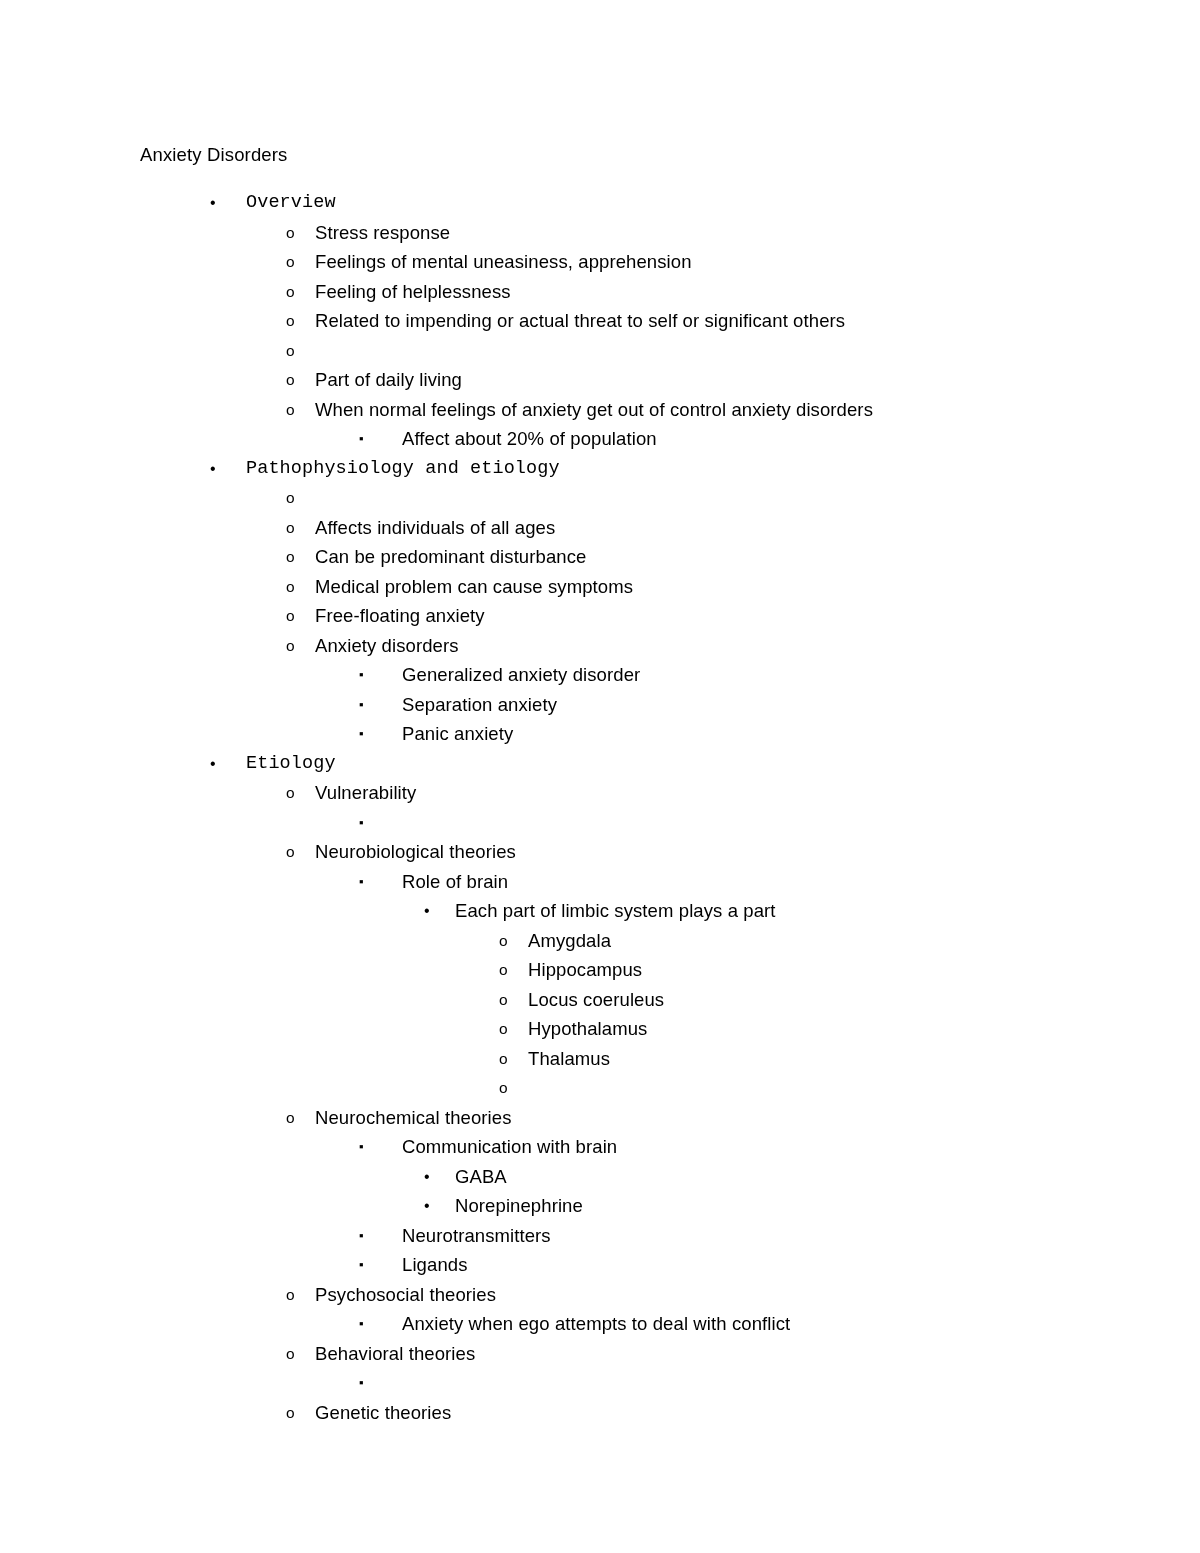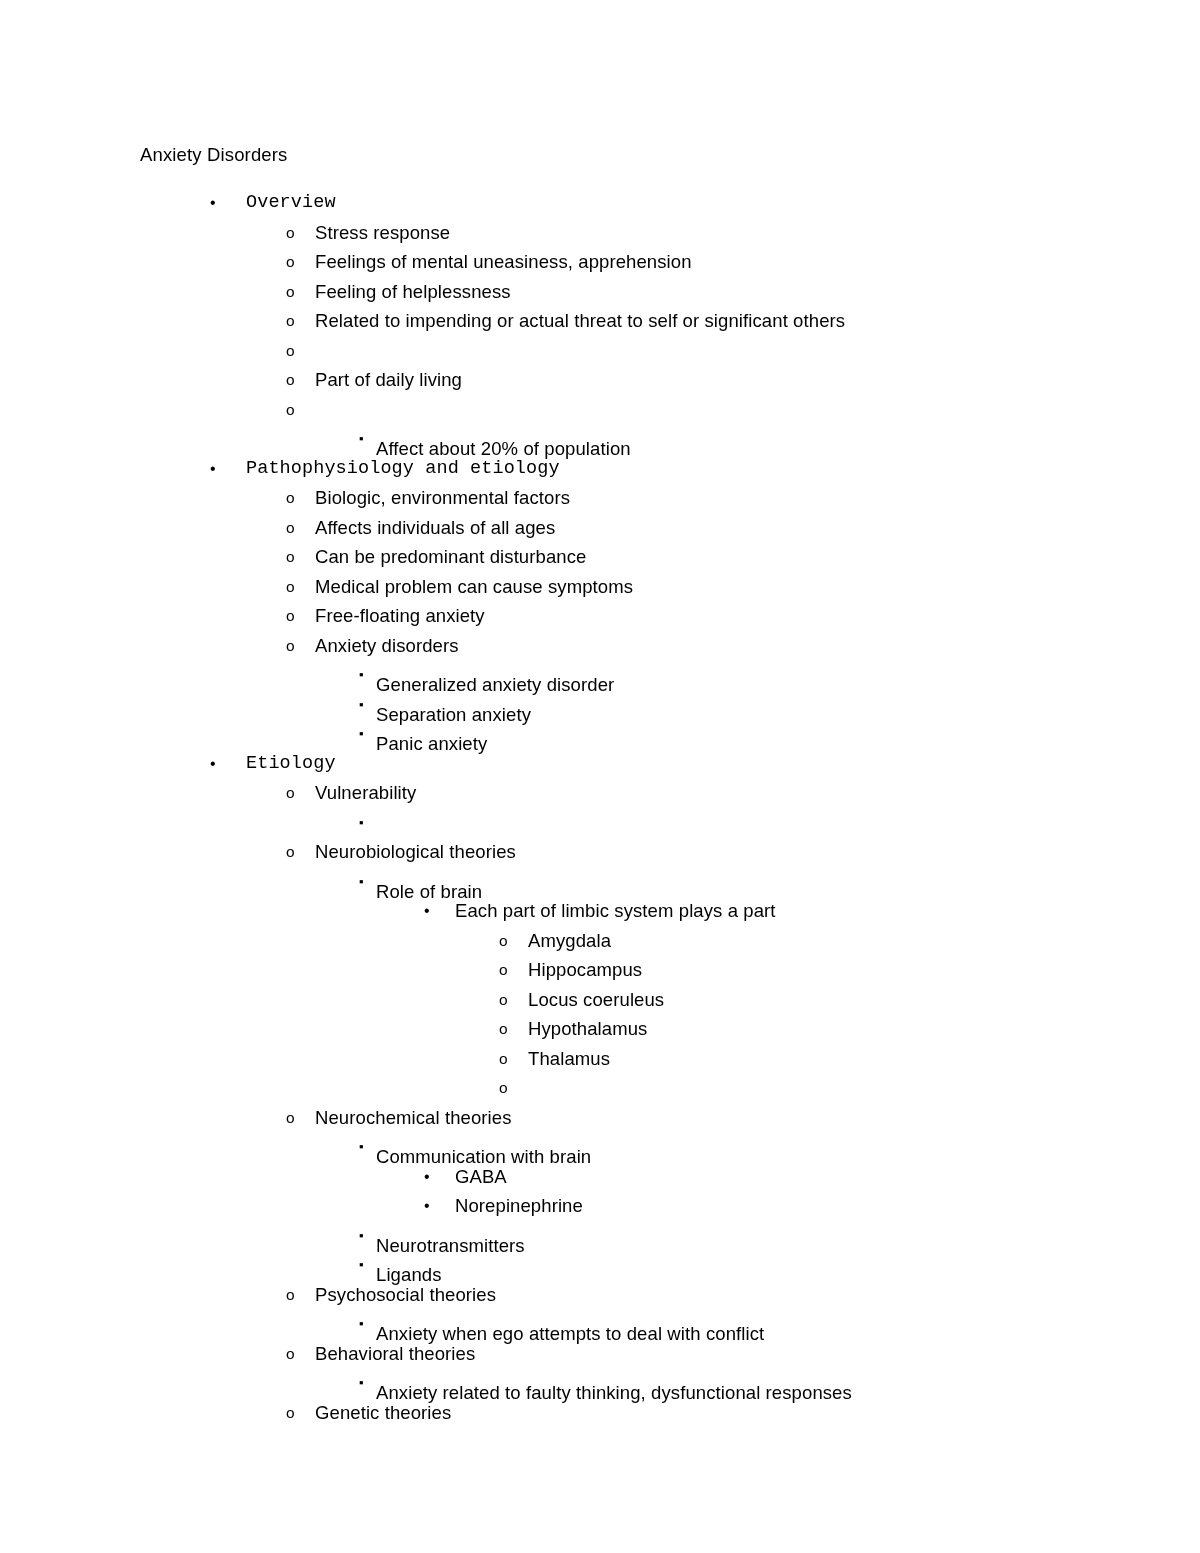--- a/index.html
+++ b/index.html
@@ -72,21 +72,21 @@
     font-size: 15.5px;
   }
   .lvl2 > .txt { left: 315px; }
 
   
   .lvl3 > .marker {
     left: 359px;
     width: 16px;
     font-size: 13px;
   }
-  .lvl3 > .txt { left: 376px; margin-top: 10px; }
+  .lvl3 > .txt { left: 402px; }
 
   
   .lvl4 > .marker {
     left: 424px;
     width: 16px;
     font-size: 16px;
   }
   .lvl4 > .txt { left: 455px; }
 
   
@@ -129,32 +129,32 @@
       </div>
       <div class="li lvl2">
         <span class="marker">o</span>
       </div>
       <div class="li lvl2">
         <span class="marker">o</span>
         <span class="txt">Part of daily living</span>
       </div>
       <div class="li lvl2">
         <span class="marker">o</span>
+        <span class="txt">When normal feelings of anxiety get out of control anxiety disorders</span>
       </div>
       <div class="li lvl3">
         <span class="marker">▪</span>
         <span class="txt">Affect about 20% of population</span>
       </div>
       <div class="li lvl1">
         <span class="marker">•</span>
         <span class="txt">Pathophysiology and etiology</span>
       </div>
       <div class="li lvl2">
         <span class="marker">o</span>
-        <span class="txt">Biologic, environmental factors</span>
       </div>
       <div class="li lvl2">
         <span class="marker">o</span>
         <span class="txt">Affects individuals of all ages</span>
       </div>
       <div class="li lvl2">
         <span class="marker">o</span>
         <span class="txt">Can be predominant disturbance</span>
       </div>
       <div class="li lvl2">
@@ -259,21 +259,20 @@
       <div class="li lvl3">
         <span class="marker">▪</span>
         <span class="txt">Anxiety when ego attempts to deal with conflict</span>
       </div>
       <div class="li lvl2">
         <span class="marker">o</span>
         <span class="txt">Behavioral theories</span>
       </div>
       <div class="li lvl3">
         <span class="marker">▪</span>
-        <span class="txt">Anxiety related to faulty thinking, dysfunctional responses</span>
       </div>
       <div class="li lvl2">
         <span class="marker">o</span>
         <span class="txt">Genetic theories</span>
       </div>
     </div>
 
 </div>
 
 </body></html>

